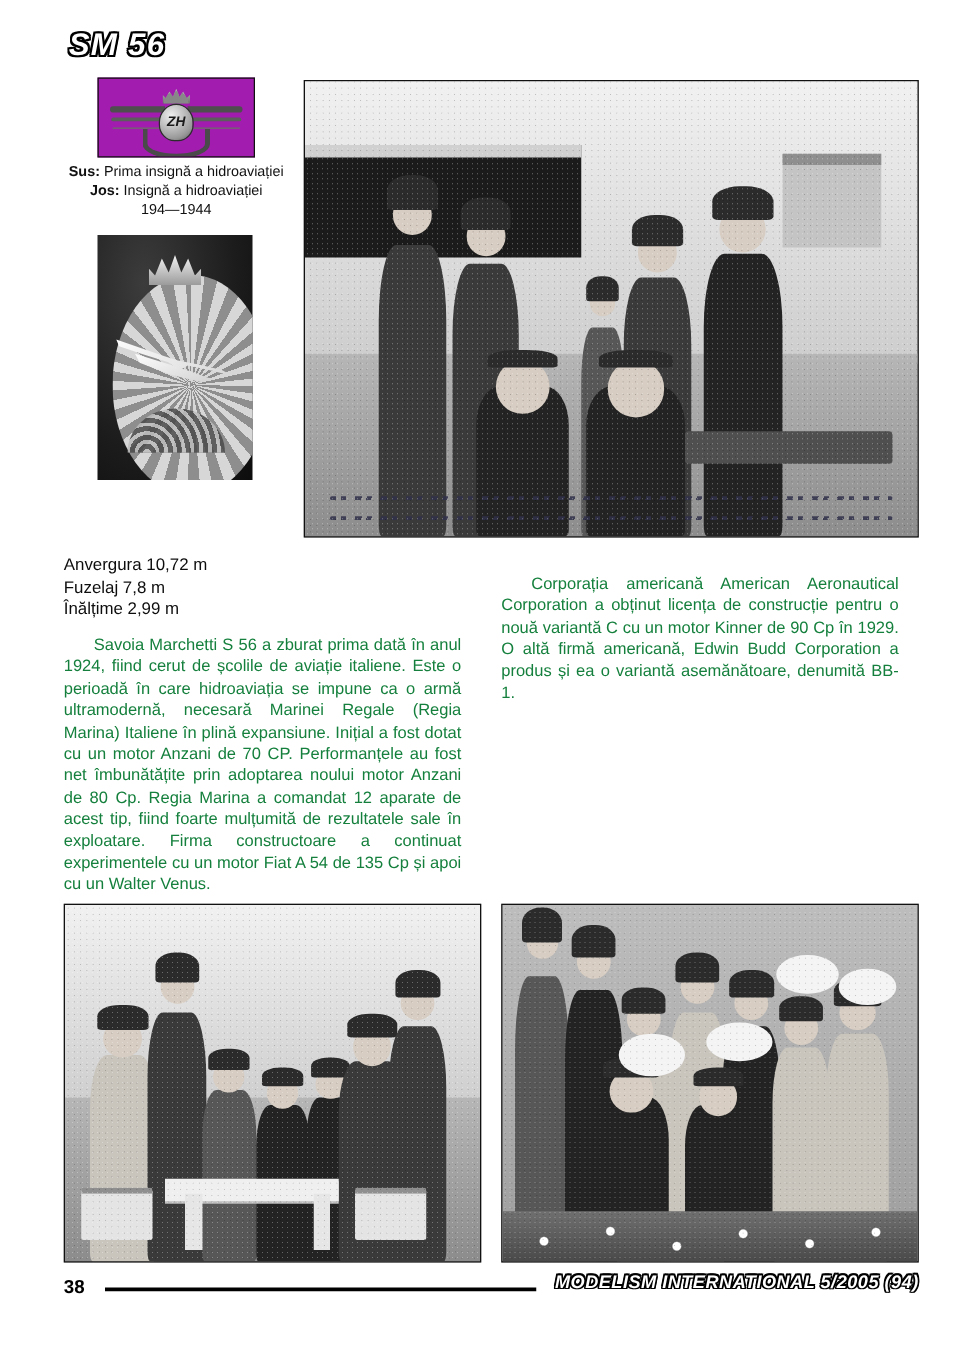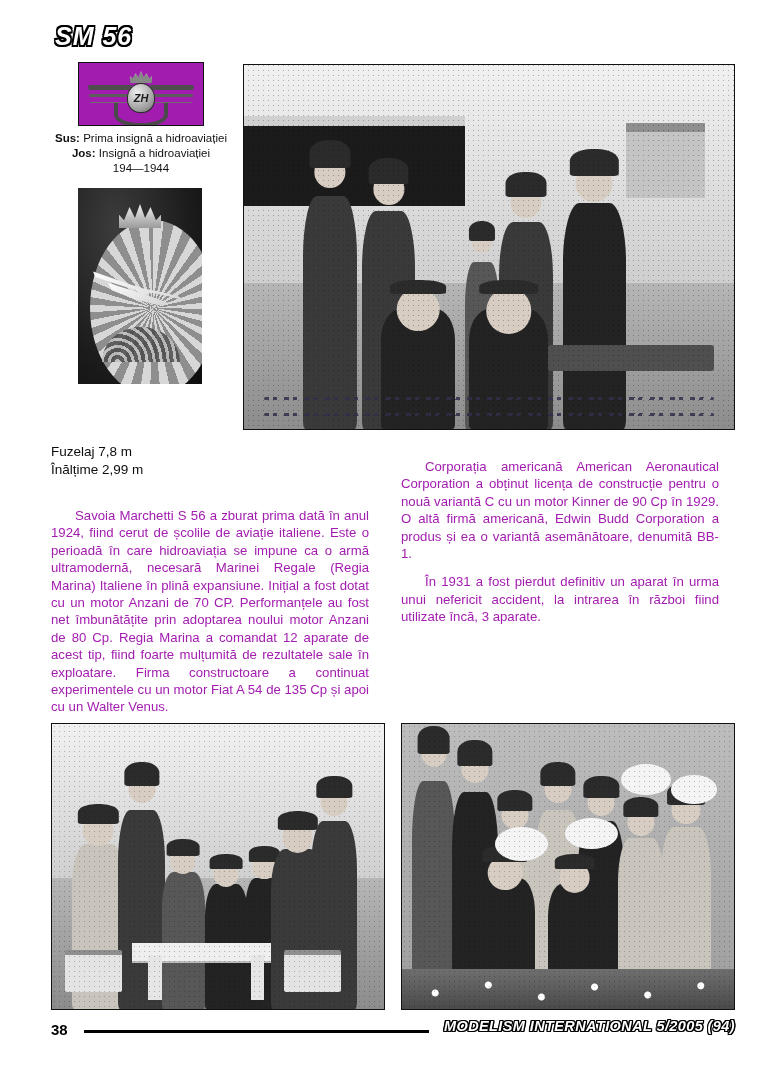--- a/index.html
+++ b/index.html
@@ -307,21 +307,21 @@
     color: #0d0d0d;
   }
 
   
   .col {
     position: absolute;
     width: 318px;
     font-size: 13.2px;
     line-height: 17.4px;
     text-align: justify;
-    color: #a21caf;
+    color: #15803d;
   }
   #col-left  { left: 51px;  top: 507px; }
   #col-right { left: 401px; top: 458px; }
   .col p { margin: 0; text-indent: 24px; }
   .col p + p { margin-top: 11px; }
   .col p.tight + p.tight { margin-top: 0; }
 
   
   #footer-page-number {
     position: absolute;
@@ -397,31 +397,31 @@
   <div class="fig dark" style="left:28%;  width:15%; height:33%;"></div>
   <div class="fig dark" style="left:46%;  width:16%; height:33%;"></div>
   <div class="bench"></div>
 
   <div class="inkline" style="bottom:8%"></div>
   <div class="inkline" style="bottom:3.5%"></div>
   <div class="grain"></div>
 </div>
 
 <div id="specs">
+  <div>Anvergura 10,72 m</div>
   <div>Fuzelaj 7,8 m</div>
   <div>Înălțime 2,99 m</div>
 </div>
 
 <div class="col" id="col-left">
   <p>Savoia Marchetti S 56 a zburat prima dată în anul 1924, fiind cerut de școlile de aviație italiene. Este o perioadă în care hidroaviația se impune ca o armă ultramodernă, necesară Marinei Regale (Regia Marina) Italiene în plină expansiune. Inițial a fost dotat cu un motor Anzani de 70 CP. Performanțele au fost net îmbunătățite prin adoptarea noului motor Anzani de 80 Cp. Regia Marina a comandat 12 aparate de acest tip, fiind foarte mulțumită de rezultatele sale în exploatare. Firma constructoare a continuat experimentele cu un motor Fiat A 54 de 135 Cp și apoi cu un Walter Venus.</p>
 </div>
 
 <div class="col" id="col-right">
   <p>Corporația americană American Aeronautical Corporation a obținut licența de construcție pentru o nouă variantă C cu un motor Kinner de 90 Cp în 1929. O altă firmă americană, Edwin Budd Corporation a produs și ea o variantă asemănătoare, denumită BB-1.</p>
-  <p class="tight">În 1931 a fost pierdut definitiv un aparat în urma unui nefericit accident, la intrarea în război fiind utilizate încă, 3 aparate.</p>
 </div>
 
 <div class="photo" id="photo-bottom-left">
   <div class="ph-sky" style="height:58%"></div>
   <div class="ph-ground" style="height:46%"></div>
 
   <div class="fig light" style="left:6%;  width:16%; height:58%;"></div>
   <div class="fig" style="left:20%; width:14%; height:70%;"></div>
   <div class="fig mid" style="left:33%; width:13%; height:48%;"></div>
   <div class="fig dark" style="left:46%; width:13%; height:44%;"></div>

